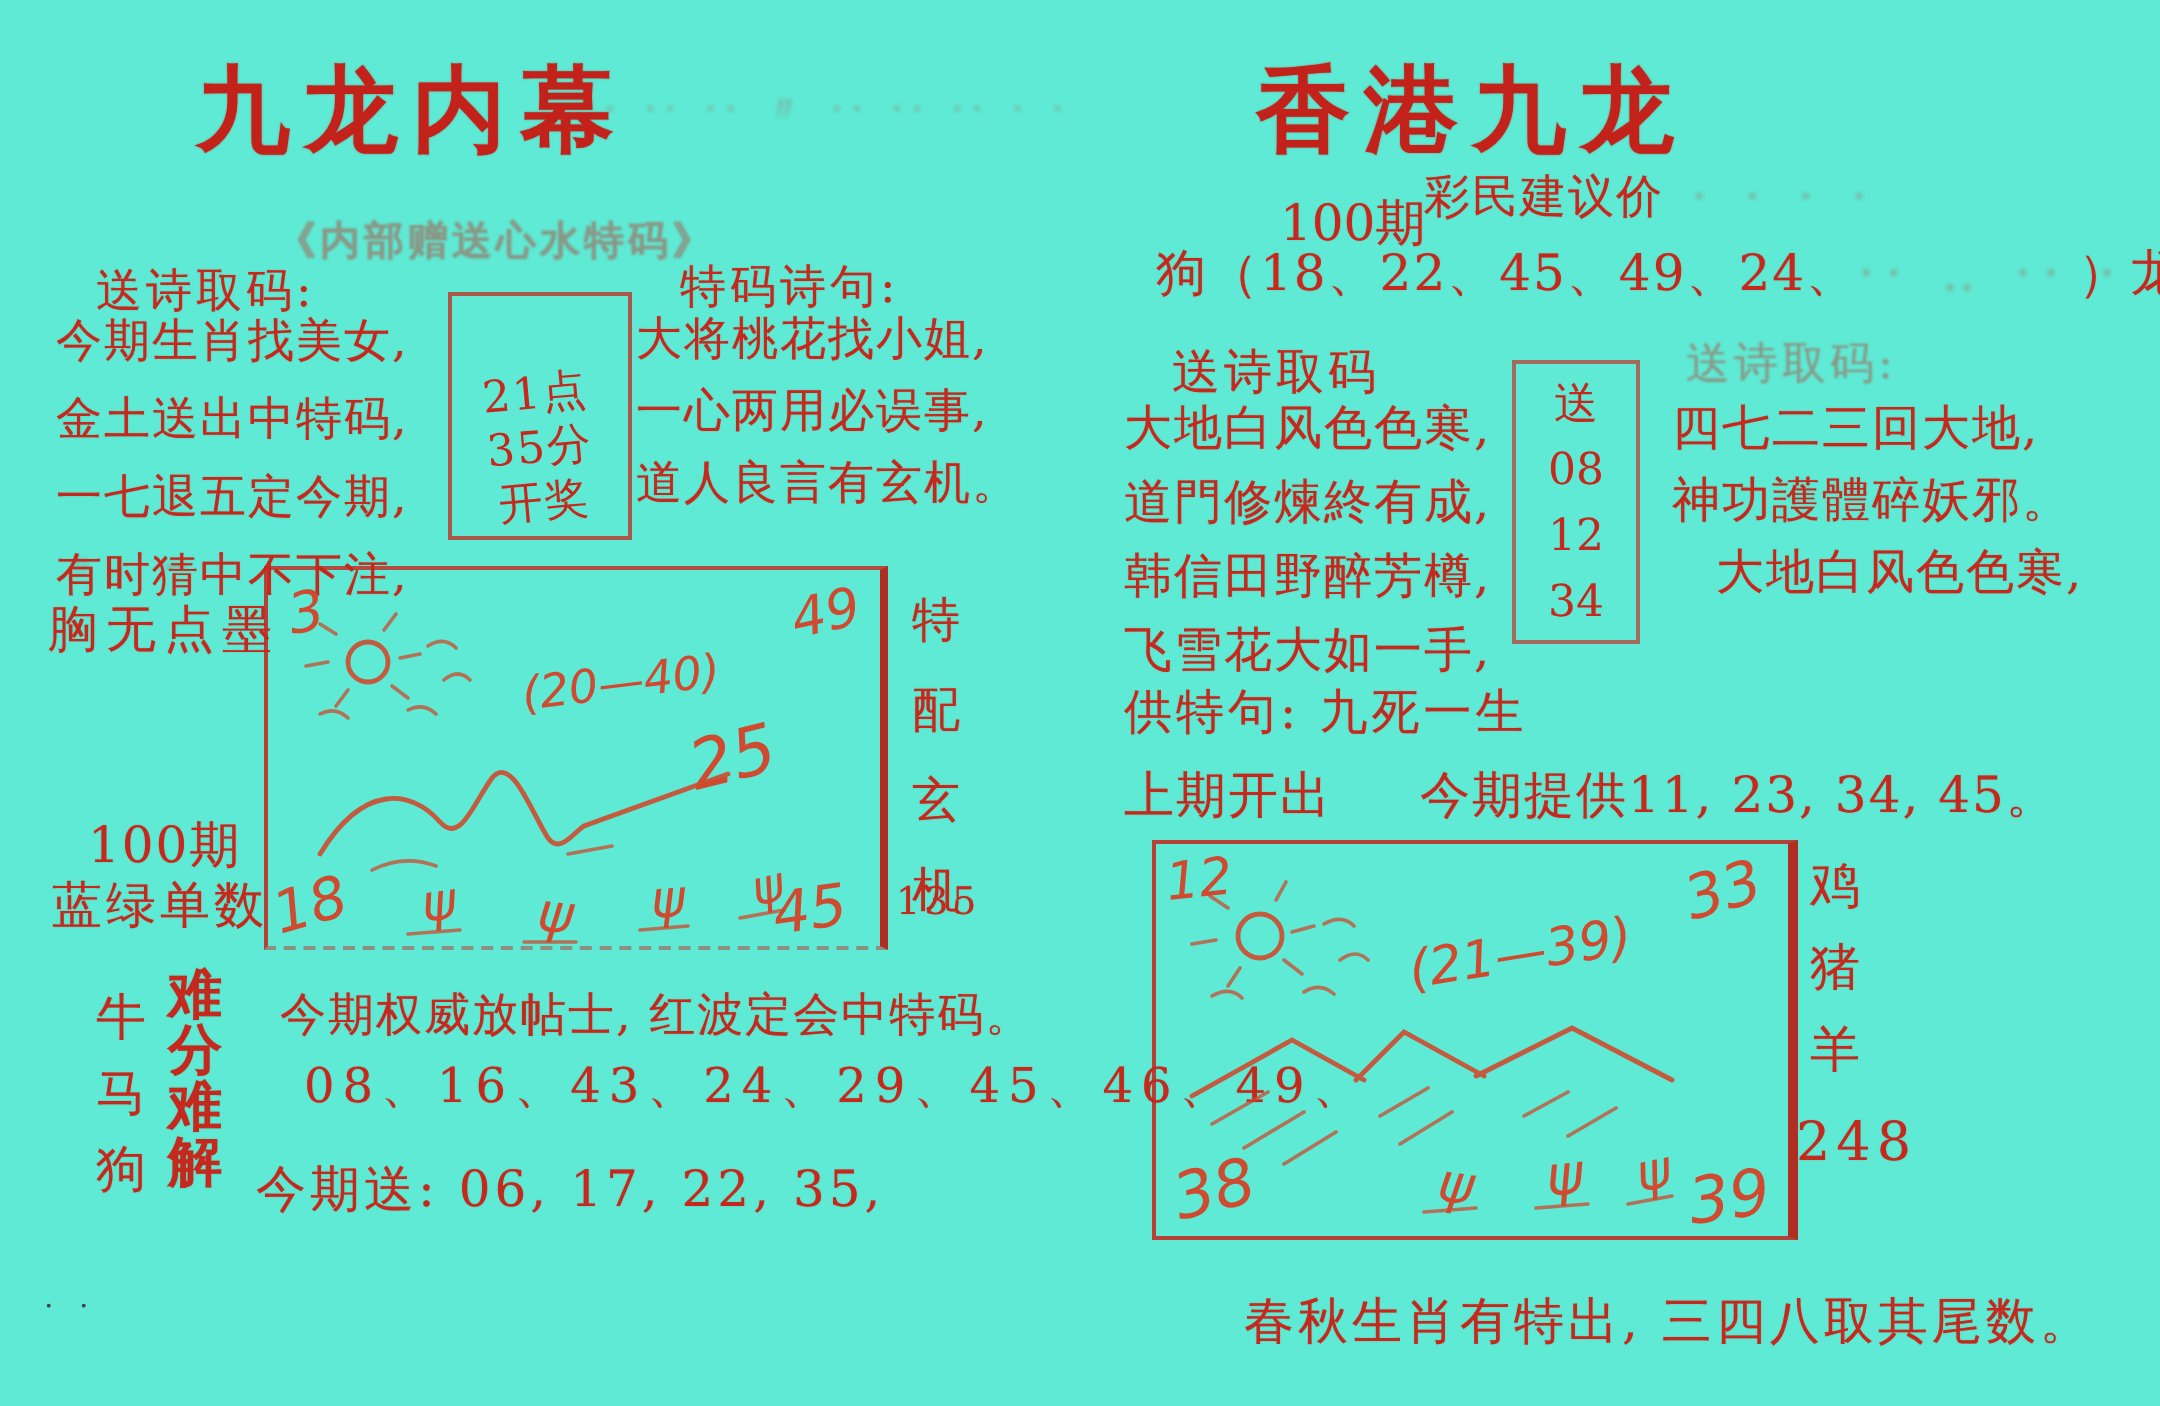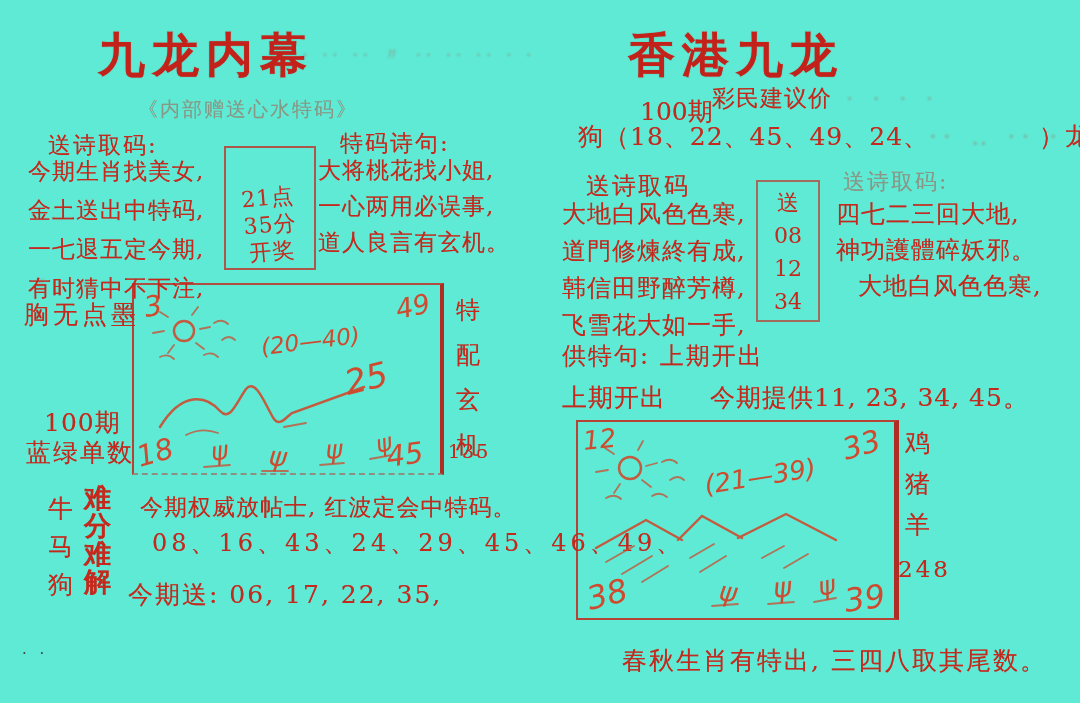--- a/index.html
+++ b/index.html
@@ -33,21 +33,21 @@
   svg .thin{stroke-width:1.8;opacity:.75;}
 </style>
 </head>
 <body>
 
 <div class="page">
 
   <div class="abs title" style="left:98px;top:24px;">九龙内幕</div>
   <div class="abs ink vfaded" style="left:302px;top:42px;font-size:19px;letter-spacing:4px;">· ·· ·· 〃 ·· ·· ·· · ·</div>
 
-  <div class="abs ink faded" style="left:138px;top:96px;font-size:20px;letter-spacing:2px;">《内部赠送心水特码》</div>
+  <div class="abs ink faded" style="left:138px;top:107px;font-size:20px;letter-spacing:2px;font-weight:bold;">《内部赠送心水特码》</div>
 
   <div class="abs ink heading" style="left:48px;top:130px;">送诗取码:</div>
   <div class="abs ink poem" style="left:28px;top:152px;">
     <div class="line">今期生肖找美女,</div>
     <div class="line">金土送出中特码,</div>
     <div class="line">一七退五定今期,</div>
     <div class="line">有时猜中不下注,</div>
   </div>
 
   <div class="abs redbox" style="left:224px;top:146px;width:88px;height:120px;">
@@ -152,21 +152,21 @@
     </div>
   </div>
 
   <div class="abs ink faded" style="left:843px;top:167px;font-size:22px;letter-spacing:2px;">送诗取码:</div>
   <div class="abs ink poem r-poem2" style="left:836px;top:196px;font-size:24px;line-height:36px;">
     <div class="line">四七二三回大地,</div>
     <div class="line">神功護體碎妖邪。</div>
     <div class="line">大地白风色色寒,</div>
   </div>
 
-  <div class="abs ink" style="left:562px;top:340px;font-size:24px;letter-spacing:2px;">供特句: 上期开出</div>
+  <div class="abs ink" style="left:562px;top:340px;font-size:24px;letter-spacing:2px;">供特句: 九死一生</div>
   <div class="abs ink" style="left:562px;top:381px;font-size:25px;letter-spacing:1px;">
     <span>上期开出</span><span style="margin-left:44px;">今期提供11, 23, 34, 45。</span>
   </div>
 
   <div class="abs" style="left:576px;top:420px;width:316px;height:196px;border:2.5px solid rgba(198,38,28,.85);border-right:5px solid rgba(185,25,18,.9);">
     <svg width="316" height="196" viewBox="0 0 316 196">
 
       <g>
         <circle class="stroke" cx="52" cy="46" r="11"></circle>
         <path class="stroke thin" d="M36,32 l-9,-6 M60,28 l5,-9 M68,44 l11,-3 M64,58 l9,7 M42,62 l-6,9 M30,48 l-12,2"></path>
@@ -192,17 +192,17 @@
         <path class="stroke thin" d="M134,184 l26,-2 M190,182 l26,-2 M236,180 l22,-4"></path>
       </g>
     </svg>
   </div>
 
   <div class="abs ink" style="left:905px;top:422px;font-size:25px;line-height:41px;">
     <div>鸡</div>
     <div>猪</div>
     <div>羊</div>
   </div>
-  <div class="abs ink" style="left:898px;top:556px;font-size:23px;letter-spacing:3px;">248</div>
+  <div class="abs ink" style="left:898px;top:556px;font-size:27px;letter-spacing:3px;">248</div>
 
   <div class="abs ink" style="left:622px;top:644px;font-size:25px;letter-spacing:2px;">春秋生肖有特出, 三四八取其尾数。</div>
 
 </div>
 
 </body></html>

